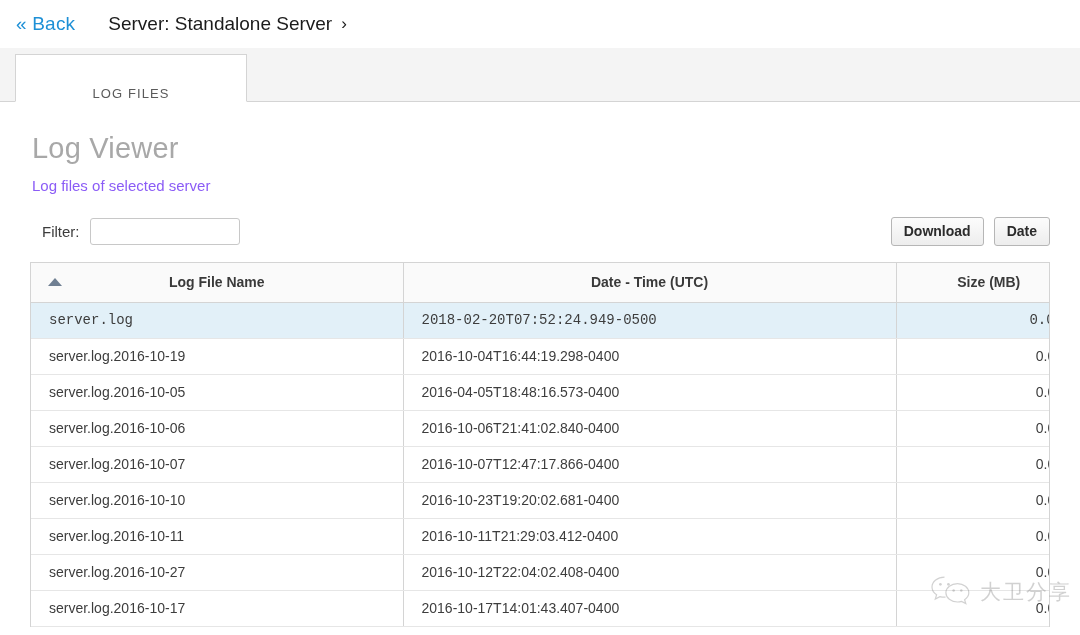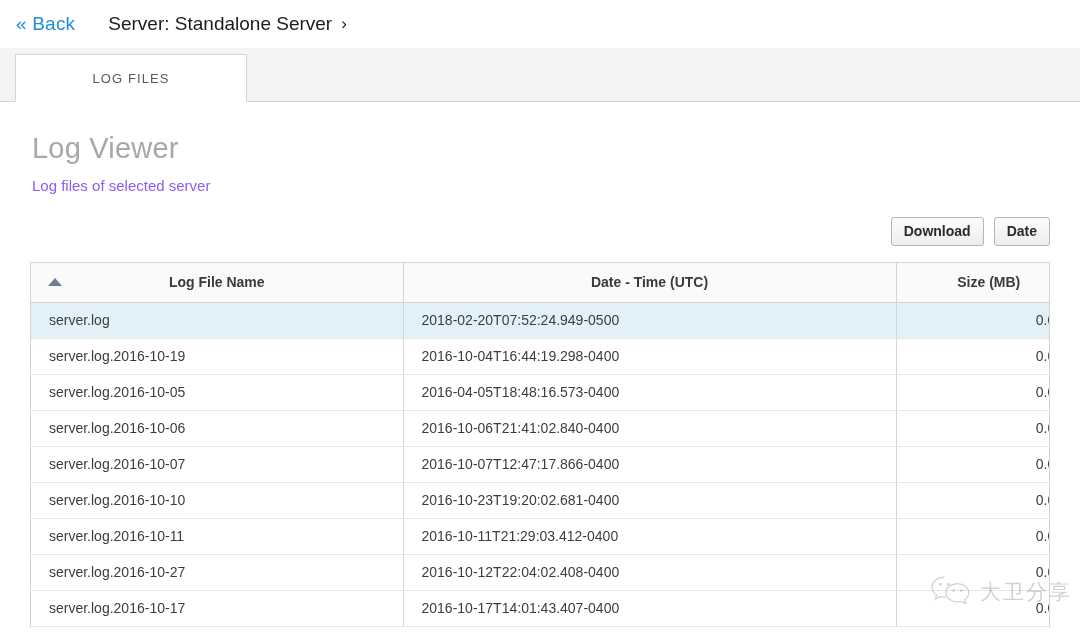--- a/index.html
+++ b/index.html
@@ -66,21 +66,21 @@
     align-items: flex-end;
   }
   .tab {
     height: 48px;
     min-width: 232px;
     background: #ffffff;
     border: 1px solid #d4d4d4;
     border-bottom: 1px solid #ffffff;
     box-sizing: border-box;
     display: flex;
-    align-items: center;
+    align-items: flex-end;
     justify-content: center;
     margin-bottom: -1px;
     position: relative;
     z-index: 2;
     cursor: pointer;
     margin-top: 12px;
   }
   .tab-label {
     font-size: 13px;
     letter-spacing: 1.1px;
@@ -200,21 +200,21 @@
     color: #3d3d3d;
     border-bottom: 1px solid #e6e6e6;
     padding: 0 18px;
     box-sizing: border-box;
     white-space: nowrap;
     overflow: hidden;
   }
   table.logtable td.c-name { text-align: left; }
   table.logtable td.c-date { text-align: left; border-left: 1px solid #d4d4d4; }
   table.logtable td.c-size { text-align: right; border-left: 1px solid #d4d4d4; }
-  tr.row-selected td { background: #e2f0f8; }
+  tr.row-selected td { background: #e2f0f8; font-family: Liberation Mono, monospace; }
   tr.row-selected td.c-size { background: #e2f0f8; }
 
   
   .watermark {
     position: absolute;
     right: 8px;
     bottom: 26px;
     display: flex;
     align-items: center;
     opacity: .30;
@@ -246,20 +246,24 @@
       <span class="tab-label">LOG FILES</span>
     </div>
   </div>
 
   <div class="content">
 
     <div class="page-title">Log Viewer</div>
     <div class="page-subtitle">Log files of selected server</div>
 
     <div class="toolbar">
+      <div class="filter-group">
+        <span class="filter-label">Filter:</span>
+        <input class="filter-input" type="text" placeholder="" style="">
+      </div>
       <div class="toolbar-spacer"></div>
       <button class="btn">Download</button>
       <button class="btn">Date</button>
     </div>
 
     <div class="table-wrap">
       <table class="logtable">
         <thead>
           <tr>
             <th class="col-name">

